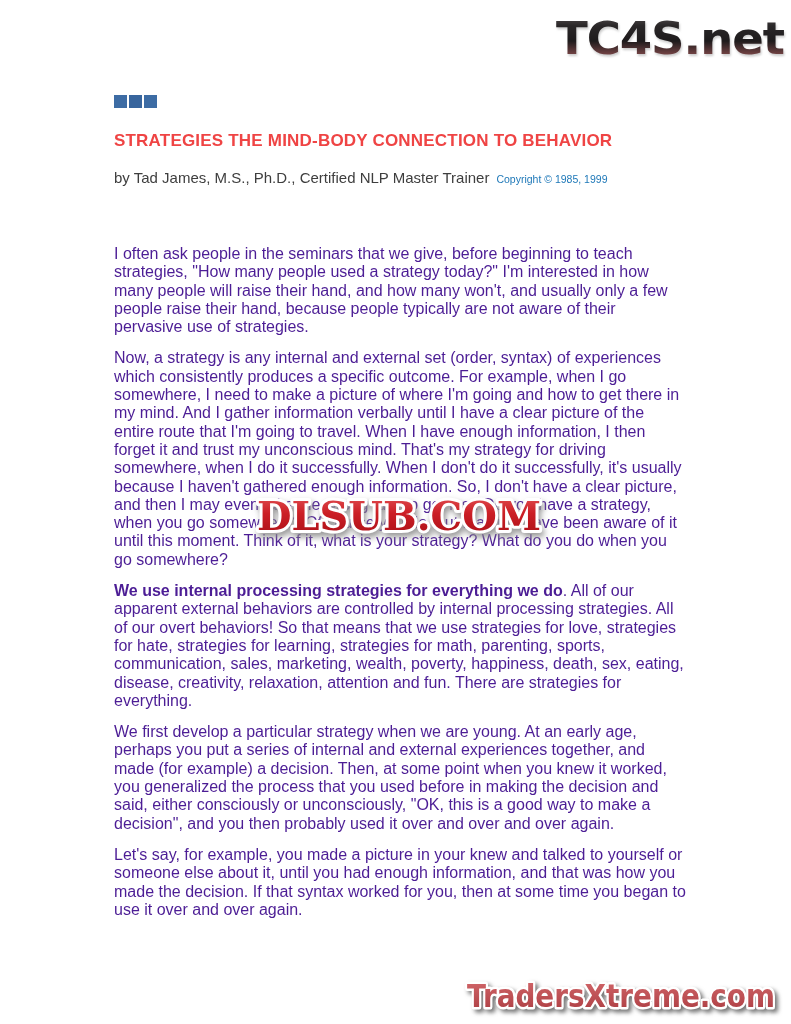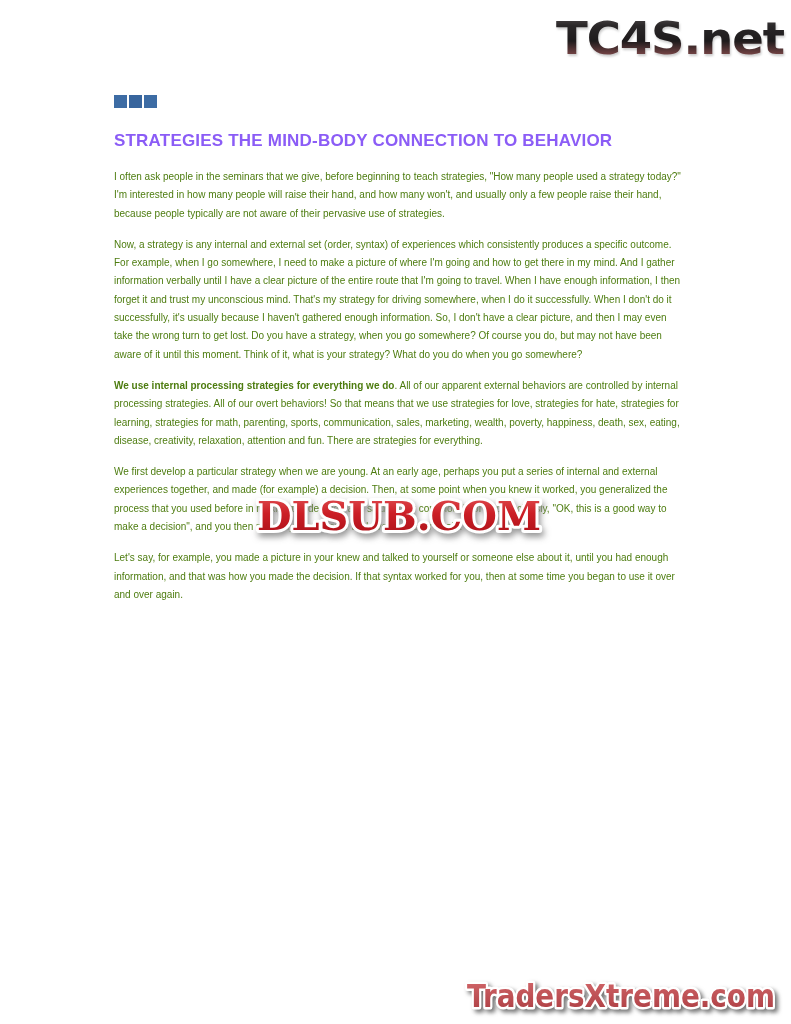--- a/index.html
+++ b/index.html
@@ -26,41 +26,41 @@
     left: 114px; top: 95px;
     width: 572px;
   }
   .squares { display: flex; gap: 2px; margin-bottom: 22px; }
   .square { width: 13px; height: 13px; background: #3d6ca4; }
   .square.mid { background: #38659d; }
 
   h1.title {
     font-size: 17px;
     font-weight: bold;
-    color: #8b5cf6;
+    color: #ef4444;
     letter-spacing: 0.2px;
     margin: 0 0 17px 0;
     line-height: 21px;
   }
   .byline {
     font-size: 15px;
     color: #3e3e3e;
     margin: 0 0 56px 0;
     line-height: 20px;
   }
   .copyright {
     font-size: 10.5px;
     color: #1e78b8;
     margin-left: 7px;
   }
 
   p.body {
-    font-size: 10px;
+    font-size: 16px;
     line-height: 18.3px;
-    color: #4d7c0f;
+    color: #4c1d95;
     margin: 0 0 13px 0;
   }
   p.body .lead-bold { font-weight: bold; margin-top: 12px; }
 
   
   .watermark {
     position: absolute;
     left: 249px; top: 485px;
     filter: drop-shadow(2px 4px 3px rgba(140,140,140,0.9));
   }
@@ -92,20 +92,21 @@
 
 <main class="content">
   <div class="squares">
     <span class="square"></span>
     <span class="square mid"></span>
     <span class="square"></span>
   </div>
 
   <h1 class="title">STRATEGIES THE MIND-BODY CONNECTION TO BEHAVIOR</h1>
 
+  <p class="byline"><span>by Tad James, M.S., Ph.D., Certified NLP Master Trainer</span><span class="copyright">Copyright © 1985, 1999</span></p>
 
   <p class="body">I often ask people in the seminars that we give, before beginning to teach strategies, "How many people used a strategy today?" I'm interested in how many people will raise their hand, and how many won't, and usually only a few people raise their hand, because people typically are not aware of their pervasive use of strategies.</p>
 
   <p class="body">Now, a strategy is any internal and external set (order, syntax) of experiences which consistently produces a specific outcome. For example, when I go somewhere, I need to make a picture of where I'm going and how to get there in my mind. And I gather information verbally until I have a clear picture of the entire route that I'm going to travel. When I have enough information, I then forget it and trust my unconscious mind. That's my strategy for driving somewhere, when I do it successfully. When I don't do it successfully, it's usually because I haven't gathered enough information. So, I don't have a clear picture, and then I may even take the wrong turn to get lost. Do you have a strategy, when you go somewhere? Of course you do, but may not have been aware of it until this moment. Think of it, what is your strategy? What do you do when you go somewhere?</p>
 
   <p class="body"><span class="lead-bold">We use internal processing strategies for everything we do</span><span>. All of our apparent external behaviors are controlled by internal processing strategies. All of our overt behaviors! So that means that we use strategies for love, strategies for hate, strategies for learning, strategies for math, parenting, sports, communication, sales, marketing, wealth, poverty, happiness, death, sex, eating, disease, creativity, relaxation, attention and fun. There are strategies for everything.</span></p>
 
   <p class="body">We first develop a particular strategy when we are young. At an early age, perhaps you put a series of internal and external experiences together, and made (for example) a decision. Then, at some point when you knew it worked, you generalized the process that you used before in making the decision and said, either consciously or unconsciously, "OK, this is a good way to make a decision", and you then probably used it over and over and over again.</p>
 
   <p class="body">Let's say, for example, you made a picture in your knew and talked to yourself or someone else about it, until you had enough information, and that was how you made the decision. If that syntax worked for you, then at some time you began to use it over and over again.</p>

